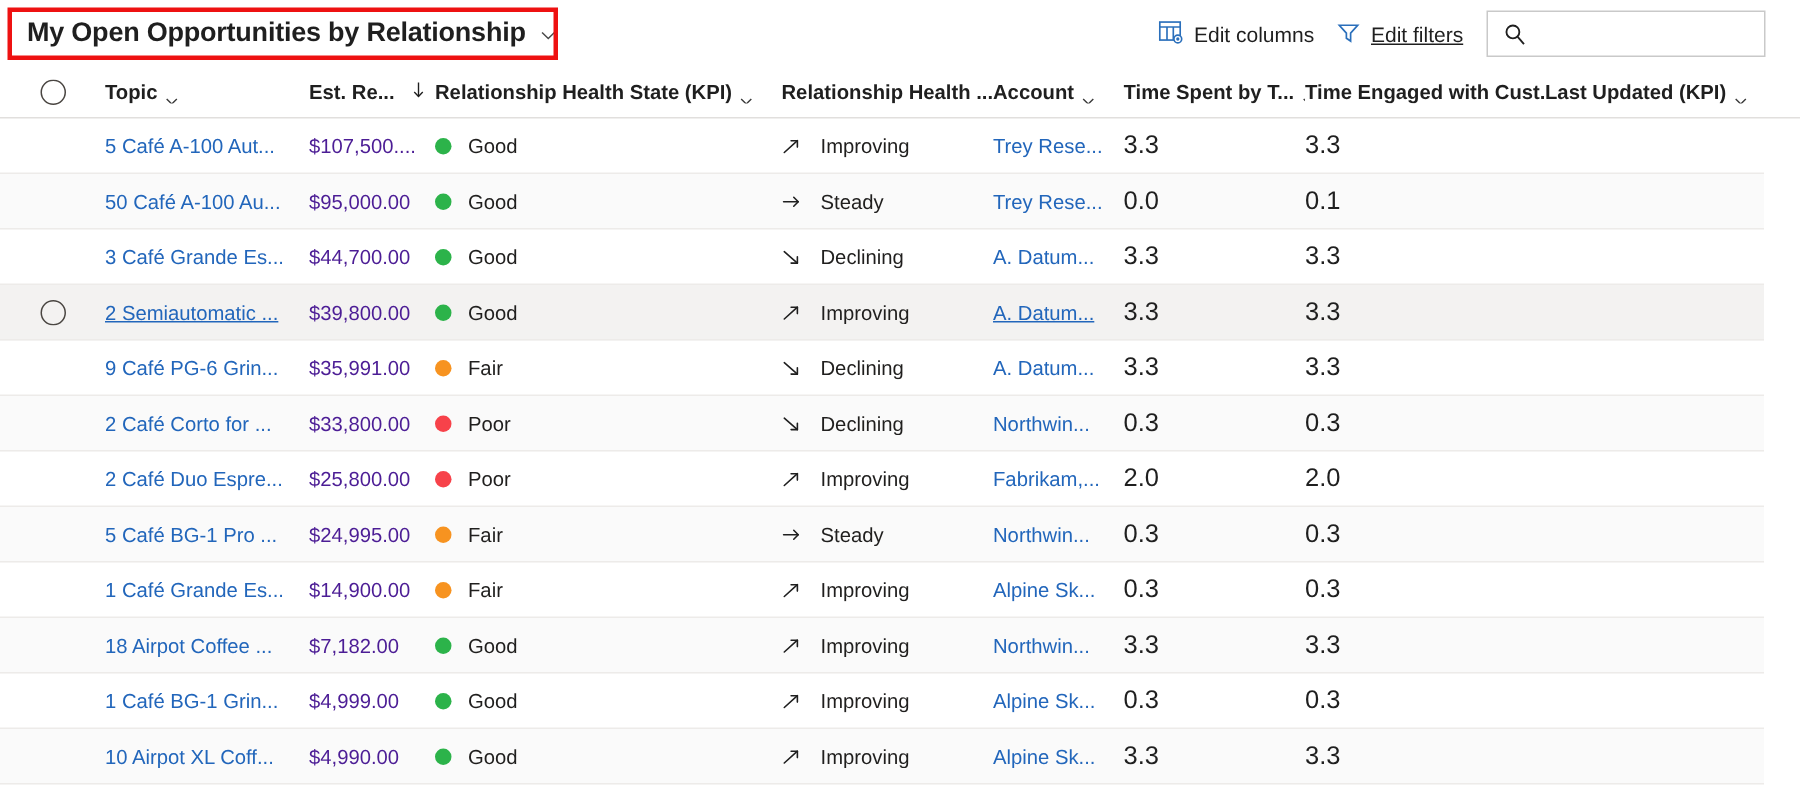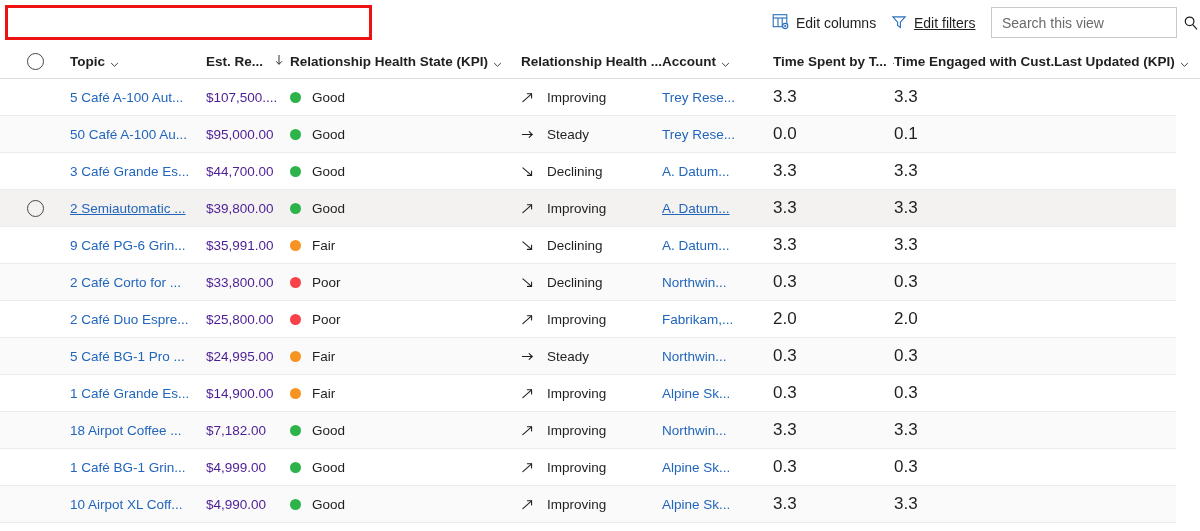--- a/index.html
+++ b/index.html
@@ -122,30 +122,30 @@
     white-space: nowrap;
   }
 
   
   .c-check  { width: 70px; display: flex; justify-content: center; align-items: center; padding-right: 0; }
   .c-topic  { width: 136px; }
   .c-est    { width: 84px; }
   .c-health { width: 231px; display: flex; align-items: center; gap: 11px; }
   .c-trend  { width: 141px; display: flex; align-items: center; gap: 13px; }
   .c-acct   { width: 87px; }
-  .c-time   { width: 121px; margin-left: 24px; }
+  .c-time   { width: 121px; }
   .c-eng    { width: 160px; }
   .c-upd    { width: 146px; }
 
   .hdr {
     font-size: 13.5px;
     font-weight: 600;
     color: #1f1f1f;
     display: flex;
-    align-items: center;
+    align-items: flex-end;
     gap: 5px;
     cursor: pointer;
   }
   .hdr .chev { width: 9px; height: 9px; color: #3b3b3b; flex: 0 0 auto; }
   .hdr .sortarrow { font-size: 13px; color: #1f1f1f; margin-left: 6px; }
 
   .link {
     color: #2266bb;
     font-size: 13.5px;
     cursor: pointer;
@@ -172,20 +172,28 @@
     border: 1.4px solid #4a4642;
     border-radius: 50%;
     cursor: pointer;
   }
 </style>
 </head>
 <body>
 
 <div id="command-bar">
 
+  <div id="view-selector">
+    <span class="view-title">My Open Opportunities by Relationship</span>
+    <span class="chev">
+      <svg viewBox="0 0 12 12" width="11" height="11" fill="none" stroke="currentColor" stroke-width="1.1">
+        <path d="M1.5 4 L6 8.4 L10.5 4"></path>
+      </svg>
+    </span>
+  </div>
   <div id="view-selector-highlight" style="border-color: rgb(238, 17, 17);"></div>
 
   <div class="cmd-btn" id="edit-columns-button">
     <span>
       <svg viewBox="0 0 17 17" width="17" height="17" fill="none" stroke="#2a6fbb" stroke-width="1.1">
         <rect x="1.2" y="1.7" width="13.6" height="12"></rect>
         <line x1="1.2" y1="5" x2="14.8" y2="5"></line>
         <line x1="6" y1="5" x2="6" y2="13.7"></line>
         <line x1="10.2" y1="5" x2="10.2" y2="13.7"></line>
         <circle cx="13.2" cy="13" r="2.6" fill="#ffffff"></circle>
@@ -198,21 +206,20 @@
   <div class="cmd-btn" id="edit-filters-button">
     <span>
       <svg viewBox="0 0 17 17" width="16" height="16" fill="none" stroke="#2a6fbb" stroke-width="1.2">
         <path d="M2 3 L15 3 L10 8.6 L10 14.2 L7 12.2 L7 8.6 Z"></path>
       </svg>
     </span>
     <span>Edit filters</span>
   </div>
 
   <div id="search-box">
-    <input type="text" placeholder="Search this view" style="">
     <span class="search-ico">
       <svg viewBox="0 0 16 16" width="16" height="16" fill="none" stroke="currentColor" stroke-width="1.25">
         <circle cx="6.6" cy="6.3" r="4.3"></circle>
         <line x1="9.8" y1="9.6" x2="14" y2="14.4"></line>
       </svg>
     </span>
   </div>
 </div>
 
 <div id="grid">

